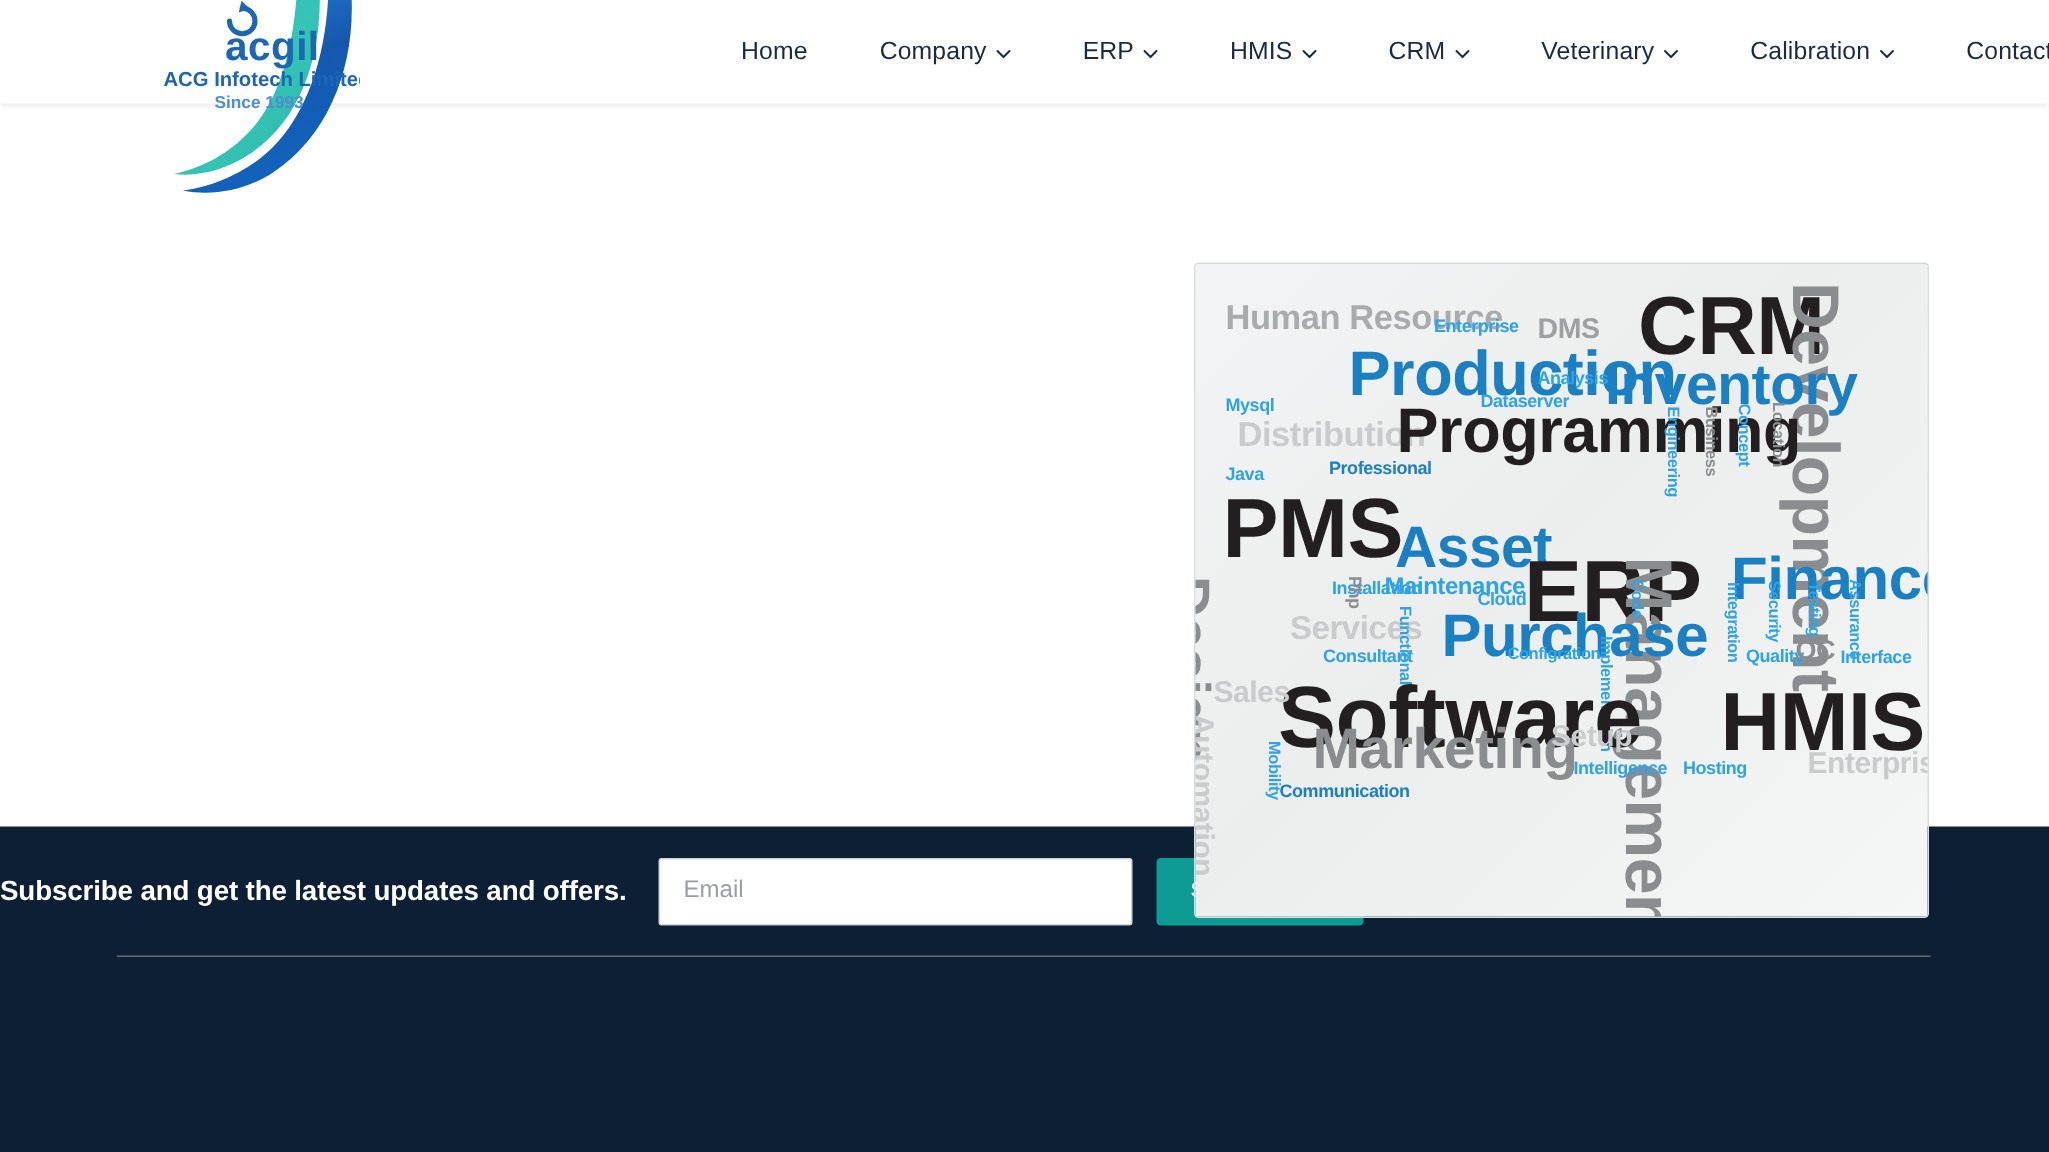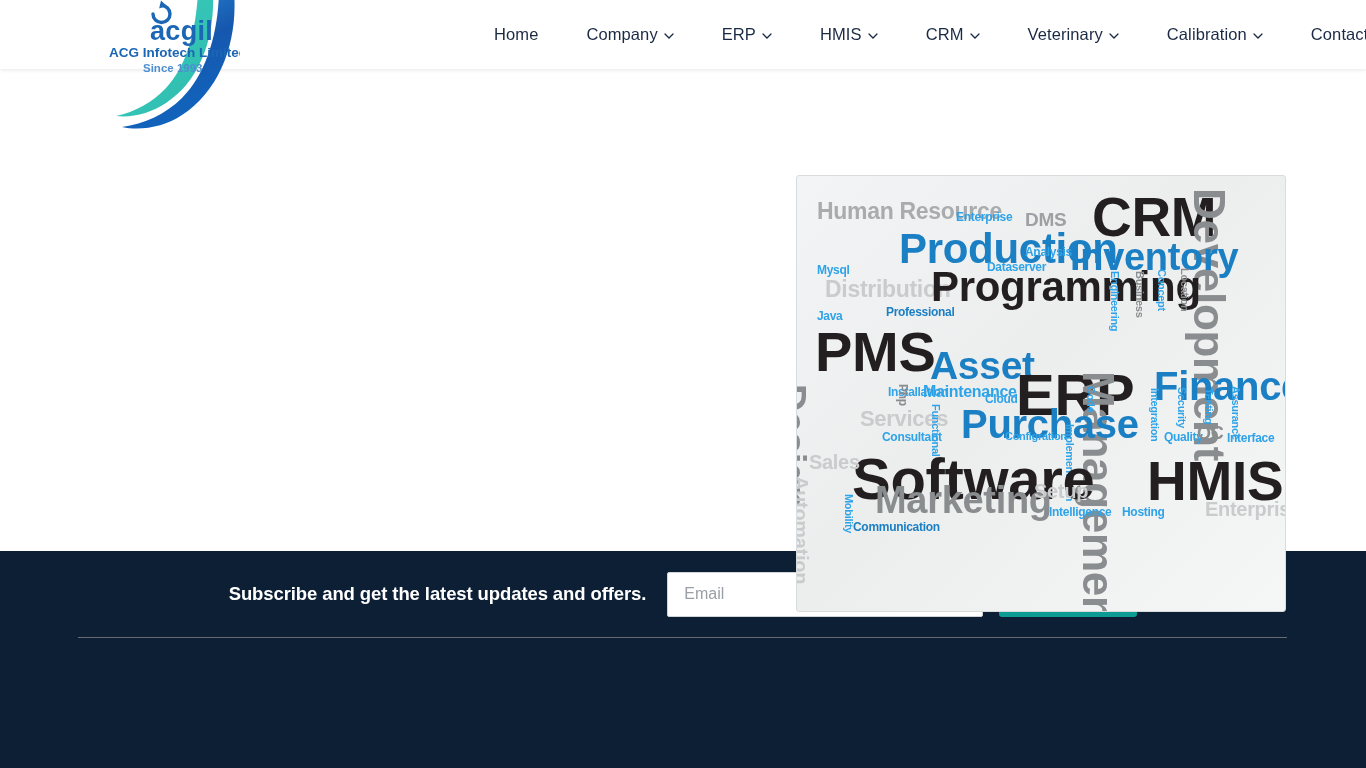--- a/index.html
+++ b/index.html
@@ -94,21 +94,20 @@
     width: 1366px; height: 217px;
     background: #0d1f35;
   }
 
   #subscribe-row {
     position: absolute;
     left: 0; top: 0;
     width: 1366px; height: 86px;
     display: flex;
     align-items: center;
-    justify-content: center;
   }
   #subscribe-text {
     color: #ffffff;
     font-size: 18.5px;
     font-weight: 700;
     letter-spacing: -0.1px;
     margin-right: 21px;
   }
   #subscribe-email {
     width: 316px; height: 45px;

